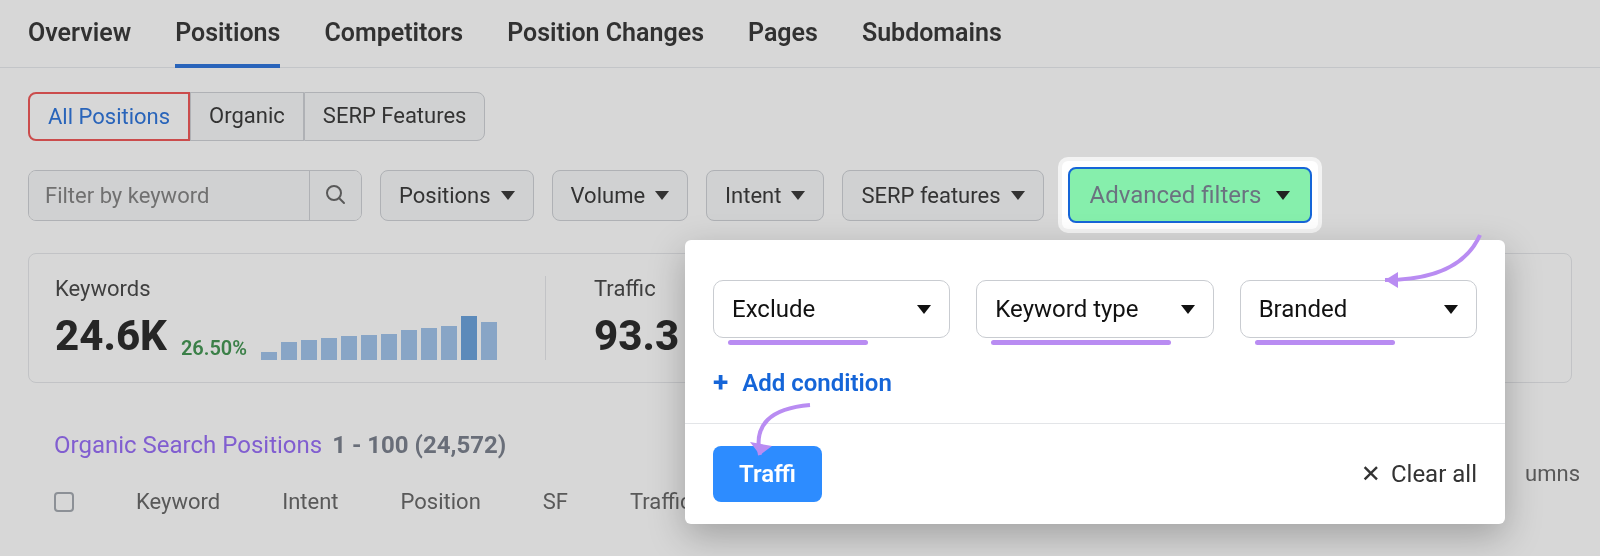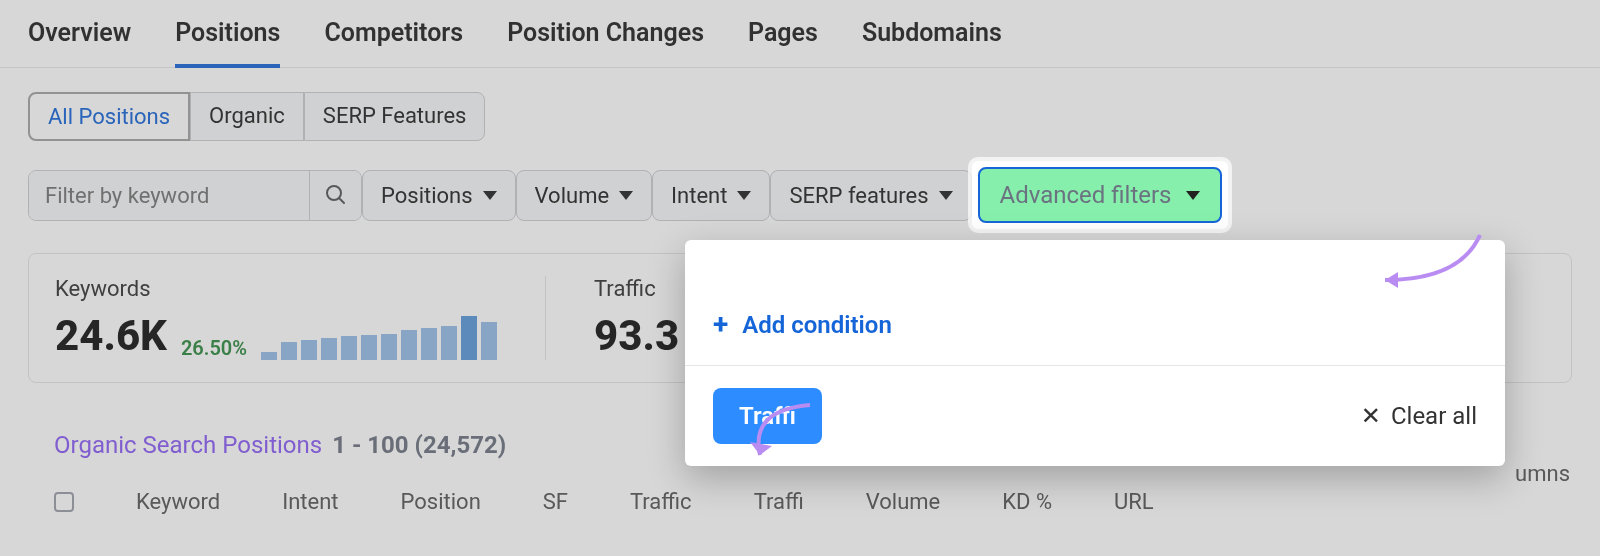--- a/index.html
+++ b/index.html
@@ -11,24 +11,24 @@
   .nav-tab.active::after { content:""; position:absolute; left:0; right:0; bottom:-1px; height:4px; background:#1565d8; }
 
   
   .dim-overlay { position:absolute; inset:0; background:rgba(100,100,100,0.26); pointer-events:none; z-index:40; }
 
   
   .pos-group { display:flex; margin:24px 0 0 28px; }
   .pos-pill { font-size:22px; color:#222; background:#f6f7f8; border:1px solid #c9ccd1; padding:10px 18px; cursor:pointer; }
   .pos-pill:first-child { border-top-left-radius:8px; border-bottom-left-radius:8px; }
   .pos-pill:last-child  { border-top-right-radius:8px; border-bottom-right-radius:8px; }
-  .pos-pill.selected { border:2px solid #a3a3a3; color:#1565d8; background:#fff; }
-
-  
-  .filter-row { display:flex; align-items:center; margin:20px 8px 0 28px; }
+  .pos-pill.selected { border:2px solid #ef4444; color:#1565d8; background:#fff; }
+
+  
+  .filter-row { display:flex; gap:18px; align-items:center; margin:20px 8px 0 28px; }
   .kw-search { display:flex; border:1px solid #c9ccd1; border-radius:8px; overflow:hidden; }
   .kw-search input { border:none; outline:none; font-size:22px; padding:12px 16px; width:280px; background:#f6f7f8; color:#333; }
   .kw-search .search-btn { width:52px; display:flex; align-items:center; justify-content:center; border-left:1px solid #c9ccd1; background:#f6f7f8; cursor:pointer; }
 
   .drop-btn { display:flex; align-items:center; gap:10px; border:1px solid #c9ccd1; border-radius:8px; background:#f6f7f8; color:#222; font-size:22px; padding:12px 18px; cursor:pointer; }
   .caret { width:0; height:0; border-left:7px solid transparent; border-right:7px solid transparent; border-top:9px solid #222; }
 
   .adv-wrap { position:relative; z-index:60; }
   .adv-highlight { padding:6px; background:#fff; border-radius:6px; box-shadow:0 0 0 4px rgba(255,255,255,.7); display:inline-block; }
   .adv-btn { display:flex; align-items:center; gap:14px; border:2px solid #1565d8; border-radius:8px; background:#86efac; color:#6b7280; font-size:24px; padding:12px 20px; cursor:pointer; }
@@ -43,21 +43,21 @@
   .stat-change { font-size:20px; color:#2d8a3e; font-weight:600; }
 
   
   .mini-bars { display:flex; align-items:flex-end; gap:4px; height:48px; }
   .mini-bars span { width:16px; background:#95bce8; display:block; }
 
   
   .results-header { margin:30px 0 0 28px; padding:18px 26px 0 26px; display:flex; align-items:center; gap:10px; font-size:24px; }
   .results-header strong { font-weight:400; color:#8b5cf6; }
   .results-header .range { color:#6b7280; font-weight:700; }
-  .manage-hint { position:absolute; right:30px; bottom:70px; font-size:22px; color:#555; }
+  .manage-hint { position:absolute; right:20px; bottom:70px; font-size:22px; color:#555; }
 
   
   .table-head { margin:16px 0 0 28px; padding:14px 26px 0 26px; display:flex; gap:62px; align-items:center; color:#555; font-size:22px; }
   .checkbox { width:20px; height:20px; border:2px solid #9aa0a8; border-radius:4px; }
 
   
   .popover { position:absolute; left:685px; top:240px; width:820px; background:#fff; border-radius:6px; box-shadow:0 12px 36px rgba(0,0,0,.25); z-index:70; }
   .popover-body { padding:40px 28px 24px 28px; }
   .cond-row { display:flex; gap:26px; }
   .cond-select { position:relative; flex:1; border:1px solid #c9ccd1; border-radius:10px; padding:14px 18px; font-size:24px; color:#111; display:flex; align-items:center; justify-content:space-between; cursor:pointer; }
@@ -181,20 +181,37 @@
   <div>Traffi</div>
   <div>Volume</div>
   <div>KD %</div>
   <div>URL</div>
 </div>
 
 <div class="dim-overlay"></div>
 
 <div class="popover">
   <div class="popover-body">
+    <div class="cond-row">
+      <div class="cond-select">
+        <span>Exclude</span>
+        <span class="caret"></span>
+        <span class="underline"></span>
+      </div>
+      <div class="cond-select wider">
+        <span>Keyword type</span>
+        <span class="caret"></span>
+        <span class="underline"></span>
+      </div>
+      <div class="cond-select">
+        <span>Branded</span>
+        <span class="caret"></span>
+        <span class="underline"></span>
+      </div>
+    </div>
 
     <div class="add-row">
       <span class="plus">+</span>
       <span>Add condition</span>
     </div>
   </div>
   <div class="popover-footer">
     <button class="apply-btn">Traffi</button>
     <div class="clear-all">
       <span class="x-icon">✕</span>

